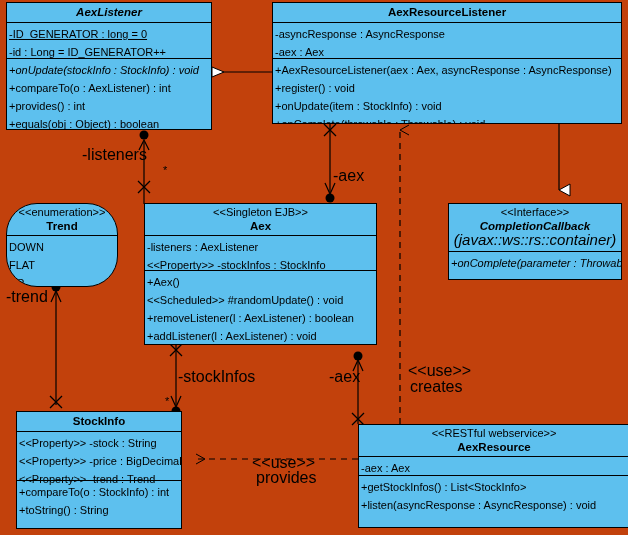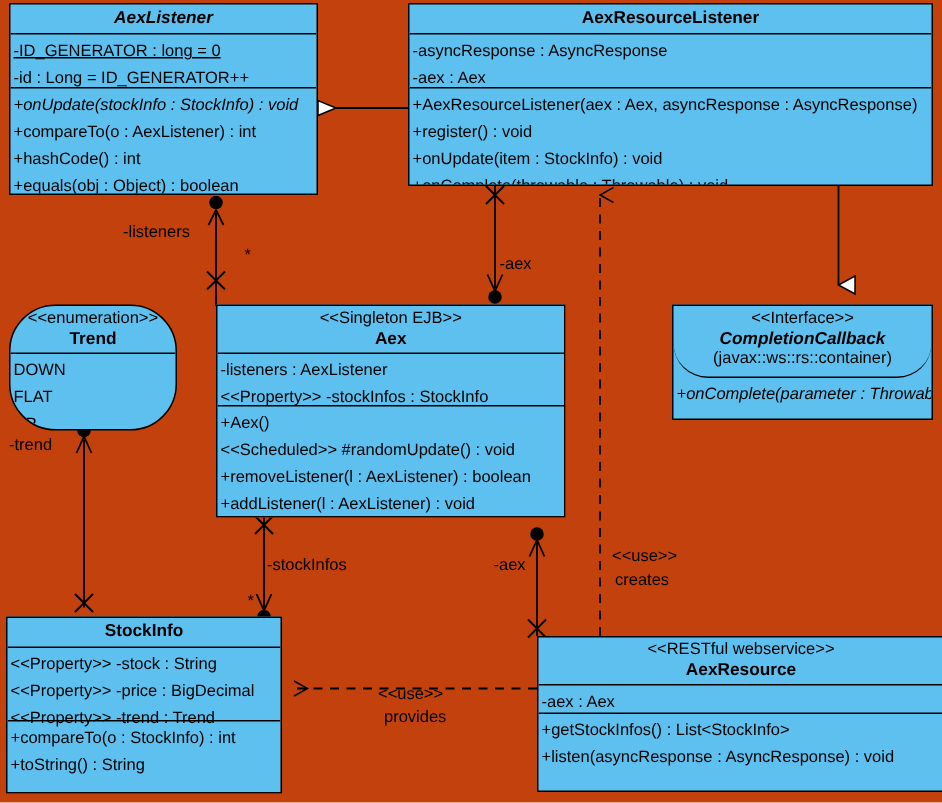--- a/index.html
+++ b/index.html
@@ -55,38 +55,39 @@
     font-size: 11.5px;
     font-weight: bold;
     line-height: 14px;
     color: #000;
     white-space: nowrap;
   }
   .cname.italic {
     font-style: italic;
   }
   .pkg {
-    font-size: 11px;
+    font-size: 15px;
     line-height: 13px;
     color: #000;
     white-space: nowrap;
+    font-style: italic;
   }
   .feat {
     font-size: 11px;
     line-height: 15px;
     color: #000;
     white-space: nowrap;
     padding-left: 2px;
   }
   .feat.italic { font-style: italic; }
   .feat.under  { text-decoration: underline; display: inline-block; }
   .featrow { white-space: nowrap; overflow: hidden; }
   .edgelabel {
     position: absolute;
-    font-size: 11px;
+    font-size: 16px;
     line-height: 12px;
     color: #000;
     white-space: nowrap;
     z-index: 6;
   }
   .mult {
     position: absolute;
     font-size: 11px;
     line-height: 11px;
     color: #000;
@@ -179,21 +180,21 @@
       </div>
     </div>
     <div class="compartment last">
       <div class="featrow">
         <span class="feat italic">+onUpdate(stockInfo : StockInfo) : void</span>
       </div>
       <div class="featrow">
         <span class="feat">+compareTo(o : AexListener) : int</span>
       </div>
       <div class="featrow">
-        <span class="feat">+hashCode() : int</span>
+        <span class="feat">+provides() : int</span>
       </div>
       <div class="featrow">
         <span class="feat">+equals(obj : Object) : boolean</span>
       </div>
     </div>
   </div>
 
   <div class="umlbox" style="left:272px; top:2px; width:350px; height:122px;">
     <div class="compartment hdr" style="height:20px;">
       <div class="cname">AexResourceListener</div>
@@ -263,33 +264,33 @@
       <div class="featrow">
         <span class="feat">+removeListener(l : AexListener) : boolean</span>
       </div>
       <div class="featrow">
         <span class="feat">+addListener(l : AexListener) : void</span>
       </div>
     </div>
   </div>
 
   <div class="umlbox" style="left:448px; top:203px; width:174px; height:77px;">
-    <div class="compartment hdr" style="height:48px;border-radius:23px;">
+    <div class="compartment hdr" style="height:48px;">
       <div class="stereo">&lt;&lt;Interface&gt;&gt;</div>
       <div class="cname italic">CompletionCallback</div>
       <div class="pkg">(javax::ws::rs::container)</div>
     </div>
     <div class="compartment last">
       <div class="featrow">
         <span class="feat italic">+onComplete(parameter : Throwable) : void</span>
       </div>
     </div>
   </div>
 
-  <div class="umlbox" style="left:4px; top:411px; width:184px; height:118px;">
+  <div class="umlbox" style="left:16px; top:411px; width:166px; height:118px;">
     <div class="compartment hdr" style="height:20px;">
       <div class="cname">StockInfo</div>
     </div>
     <div class="compartment" style="height:49px;">
       <div class="featrow">
         <span class="feat">&lt;&lt;Property&gt;&gt; -stock : String</span>
       </div>
       <div class="featrow">
         <span class="feat">&lt;&lt;Property&gt;&gt; -price : BigDecimal</span>
       </div>

